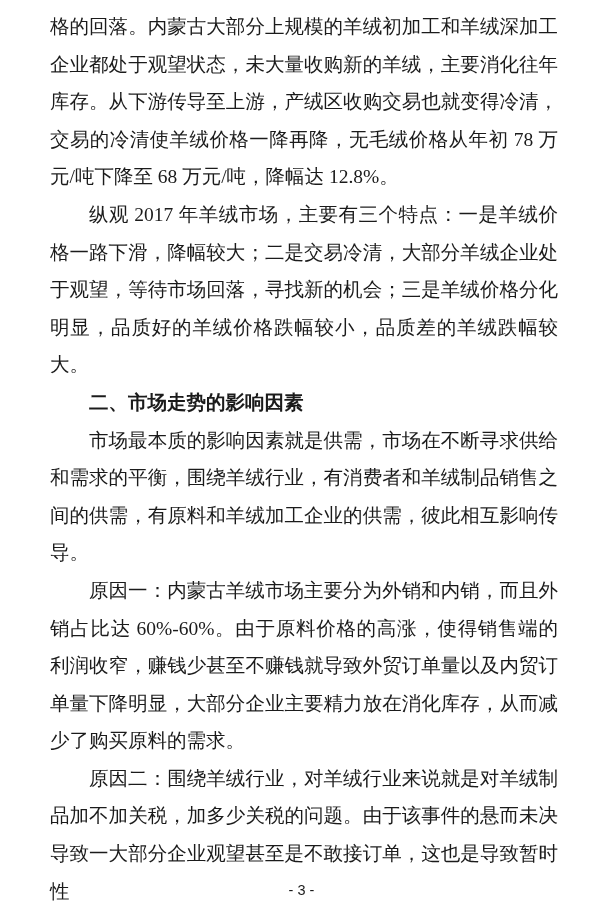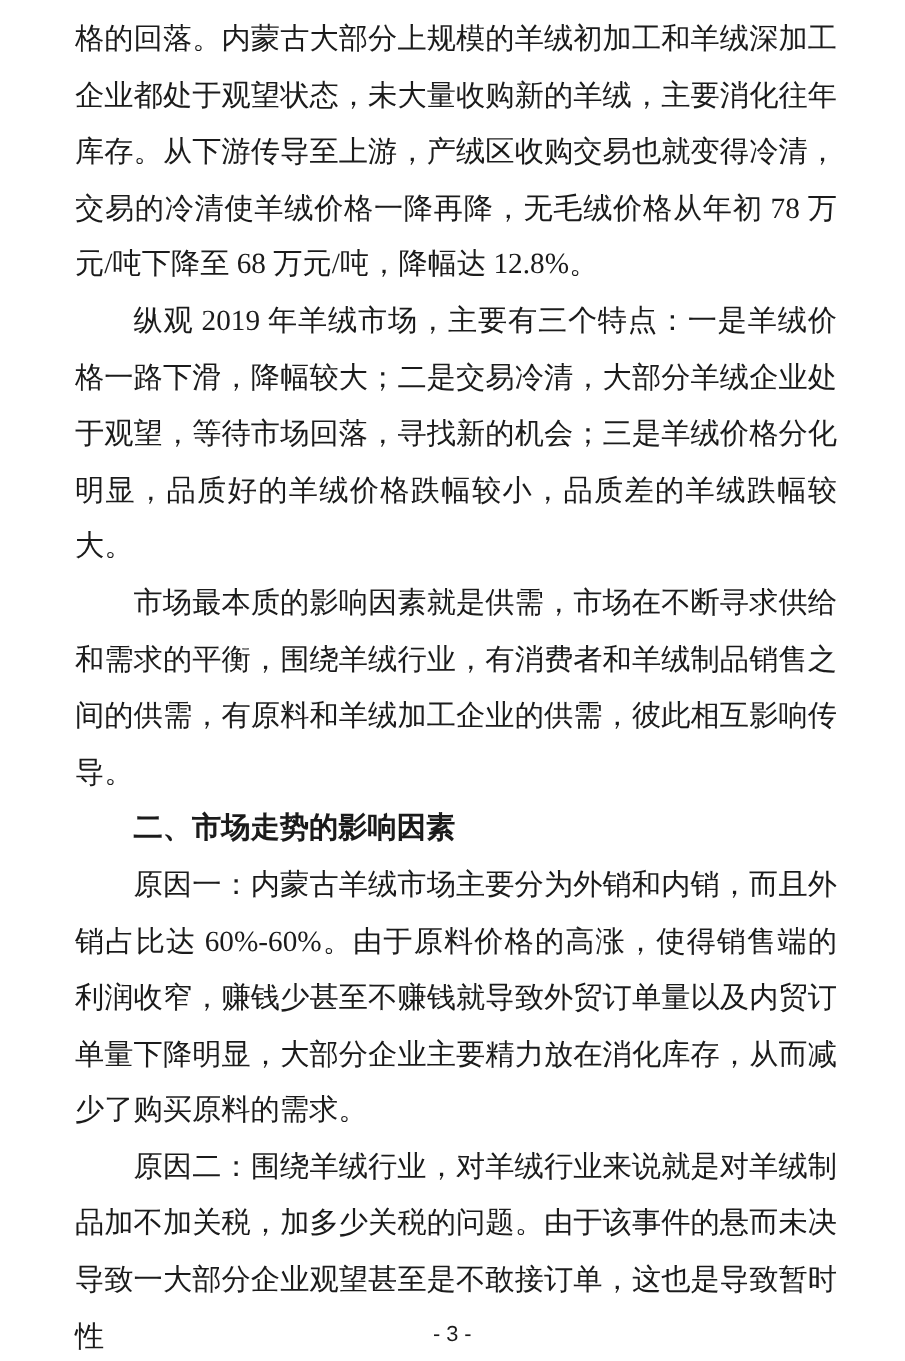--- a/index.html
+++ b/index.html
@@ -47,20 +47,20 @@
     font-size: 14.5px;
     color: #1b1b1b;
   }
 </style>
 </head>
 <body>
 
 <div class="page">
   <div class="content">
     <p class="para">格的回落。内蒙古大部分上规模的羊绒初加工和羊绒深加工企业都处于观望状态，未大量收购新的羊绒，主要消化往年库存。从下游传导至上游，产绒区收购交易也就变得冷清，交易的冷清使羊绒价格一降再降，无毛绒价格从年初 78 万元/吨下降至 68 万元/吨，降幅达 12.8%。</p>
-    <p class="para indent">纵观 2019 年羊绒市场，主要有三个特点：一是羊绒价格一路下滑，降幅较大；二是交易冷清，大部分羊绒企业处于观望，等待市场回落，寻找新的机会；三是羊绒价格分化明显，品质好的羊绒价格跌幅较小，品质差的羊绒跌幅较大。</p>
+    <p class="para indent">纵观 2017 年羊绒市场，主要有三个特点：一是羊绒价格一路下滑，降幅较大；二是交易冷清，大部分羊绒企业处于观望，等待市场回落，寻找新的机会；三是羊绒价格分化明显，品质好的羊绒价格跌幅较小，品质差的羊绒跌幅较大。</p>
+    <p class="para indent heading">二、市场走势的影响因素</p>
     <p class="para indent">市场最本质的影响因素就是供需，市场在不断寻求供给和需求的平衡，围绕羊绒行业，有消费者和羊绒制品销售之间的供需，有原料和羊绒加工企业的供需，彼此相互影响传导。</p>
-    <p class="para indent heading">二、市场走势的影响因素</p>
     <p class="para indent">原因一：内蒙古羊绒市场主要分为外销和内销，而且外销占比达 60%-60%。由于原料价格的高涨，使得销售端的利润收窄，赚钱少甚至不赚钱就导致外贸订单量以及内贸订单量下降明显，大部分企业主要精力放在消化库存，从而减少了购买原料的需求。</p>
     <p class="para indent">原因二：围绕羊绒行业，对羊绒行业来说就是对羊绒制品加不加关税，加多少关税的问题。由于该事件的悬而未决导致一大部分企业观望甚至是不敢接订单，这也是导致暂时性</p>
   </div>
   <div class="footer">- 3 -</div>
 </div>
 
 </body></html>

